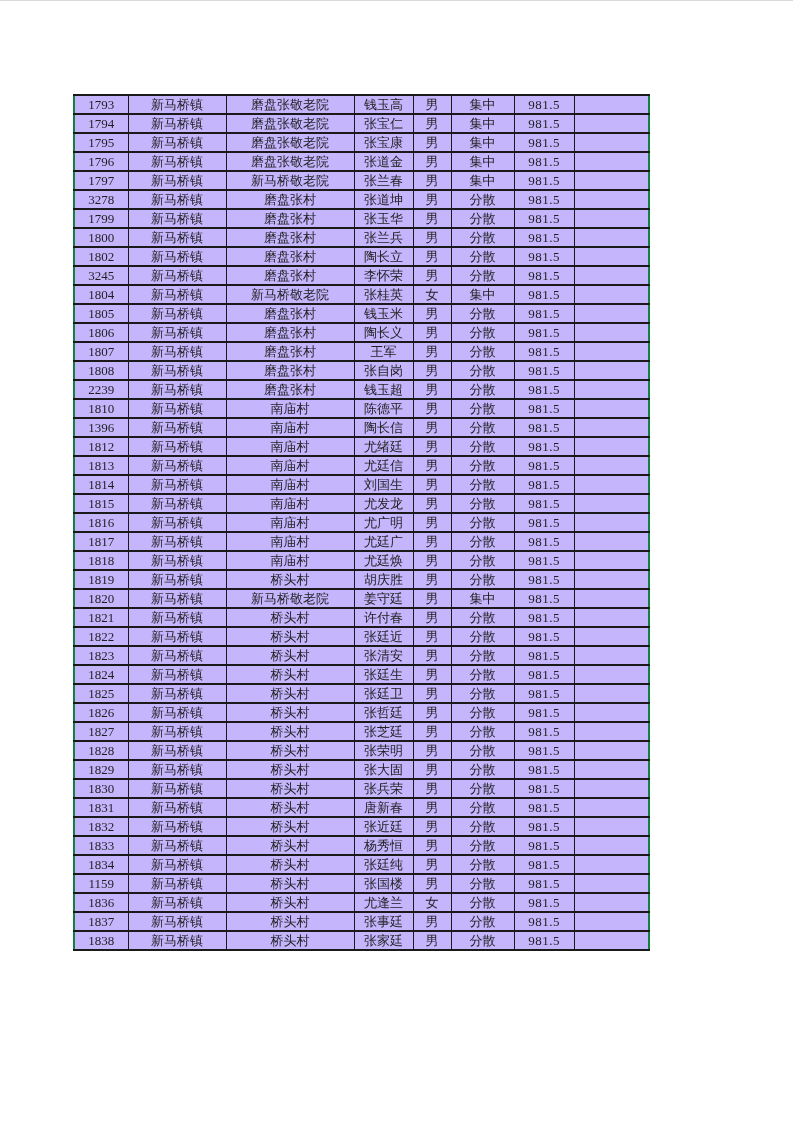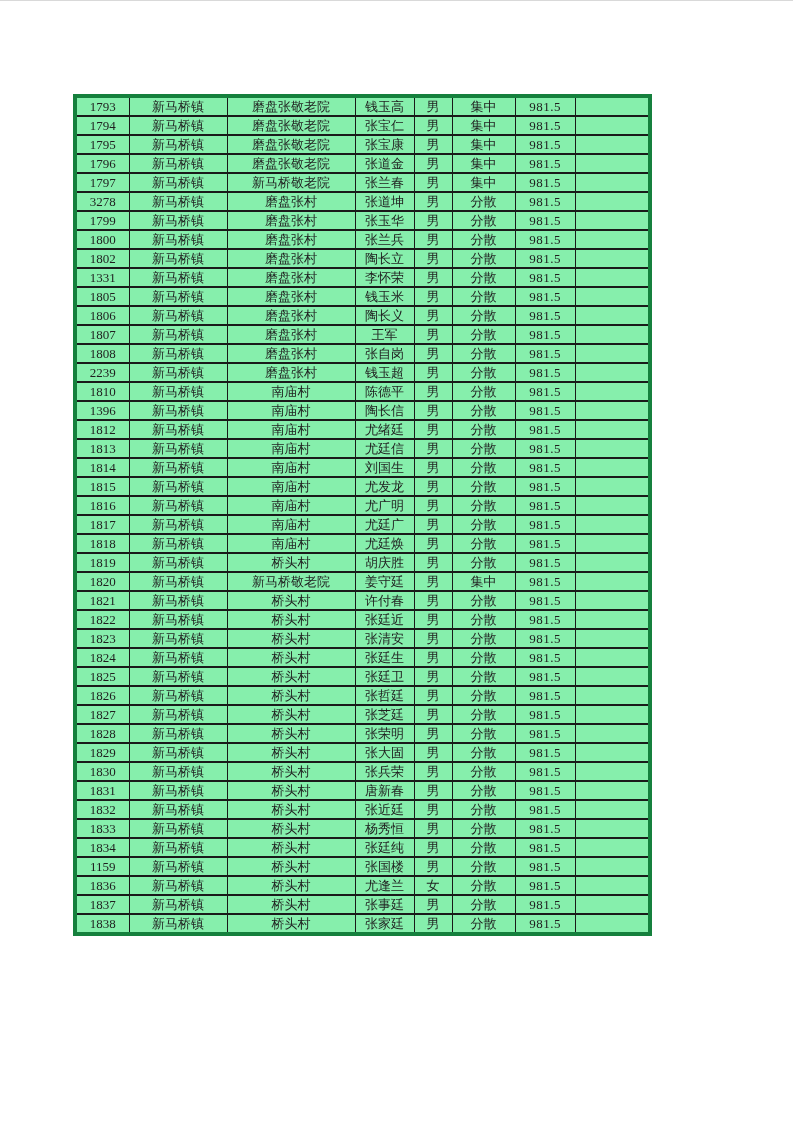--- a/index.html
+++ b/index.html
@@ -22,22 +22,22 @@
   }
   .sheet {
     position: absolute;
     left: 73px;
     top: 94px;
   }
   table.roster {
     border-collapse: collapse;
     table-layout: fixed;
     width: 575px;
-    background: #86efac;
-    border: 4px solid #15803d;
+    background: #c4b5fd;
+    border: 2px solid #15803d;
   }
   table.roster td {
     border: 1.5px solid #1a1a1a;
     border-top-width: 2px;
     border-bottom-width: 2px;
     height: 17px;
     padding: 0;
     text-align: center;
     vertical-align: middle;
     font-size: 13px;
@@ -150,26 +150,36 @@
           <td class="c-serial">1802</td>
           <td class="c-town">新马桥镇</td>
           <td class="c-village">磨盘张村</td>
           <td class="c-person">陶长立</td>
           <td class="c-gender">男</td>
           <td class="c-support">分散</td>
           <td class="c-amount">981.5</td>
           <td class="c-blank"></td>
         </tr>
         <tr>
-          <td class="c-serial">1331</td>
+          <td class="c-serial">3245</td>
           <td class="c-town">新马桥镇</td>
           <td class="c-village">磨盘张村</td>
           <td class="c-person">李怀荣</td>
           <td class="c-gender">男</td>
           <td class="c-support">分散</td>
+          <td class="c-amount">981.5</td>
+          <td class="c-blank"></td>
+        </tr>
+        <tr>
+          <td class="c-serial">1804</td>
+          <td class="c-town">新马桥镇</td>
+          <td class="c-village">新马桥敬老院</td>
+          <td class="c-person">张桂英</td>
+          <td class="c-gender">女</td>
+          <td class="c-support">集中</td>
           <td class="c-amount">981.5</td>
           <td class="c-blank"></td>
         </tr>
         <tr>
           <td class="c-serial">1805</td>
           <td class="c-town">新马桥镇</td>
           <td class="c-village">磨盘张村</td>
           <td class="c-person">钱玉米</td>
           <td class="c-gender">男</td>
           <td class="c-support">分散</td>

